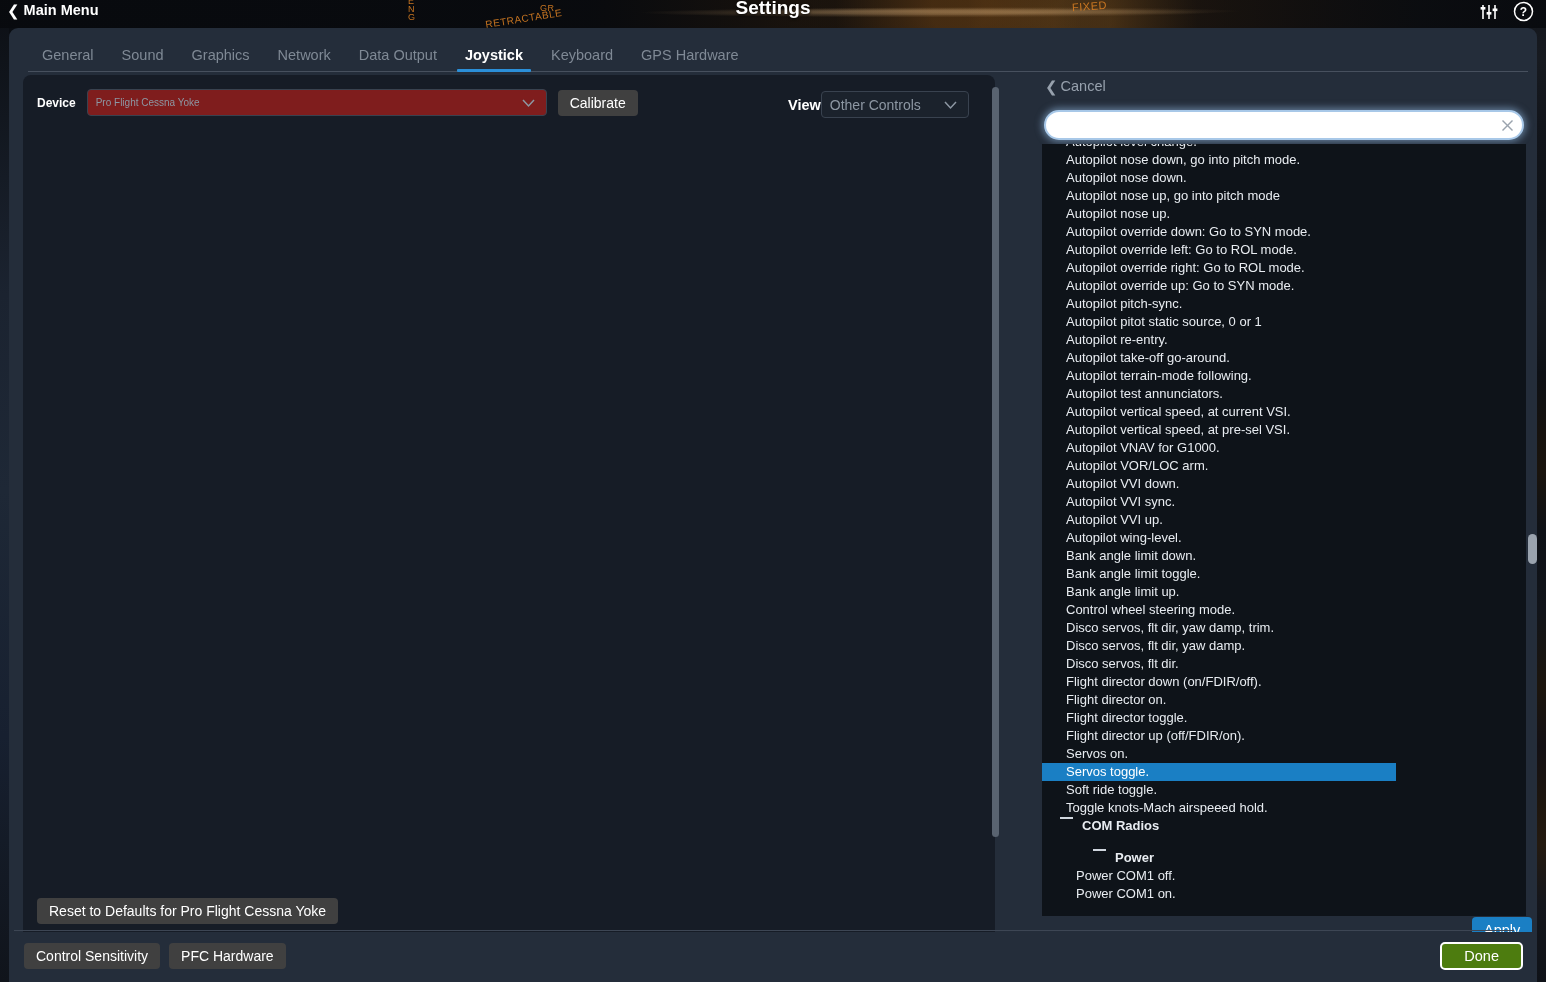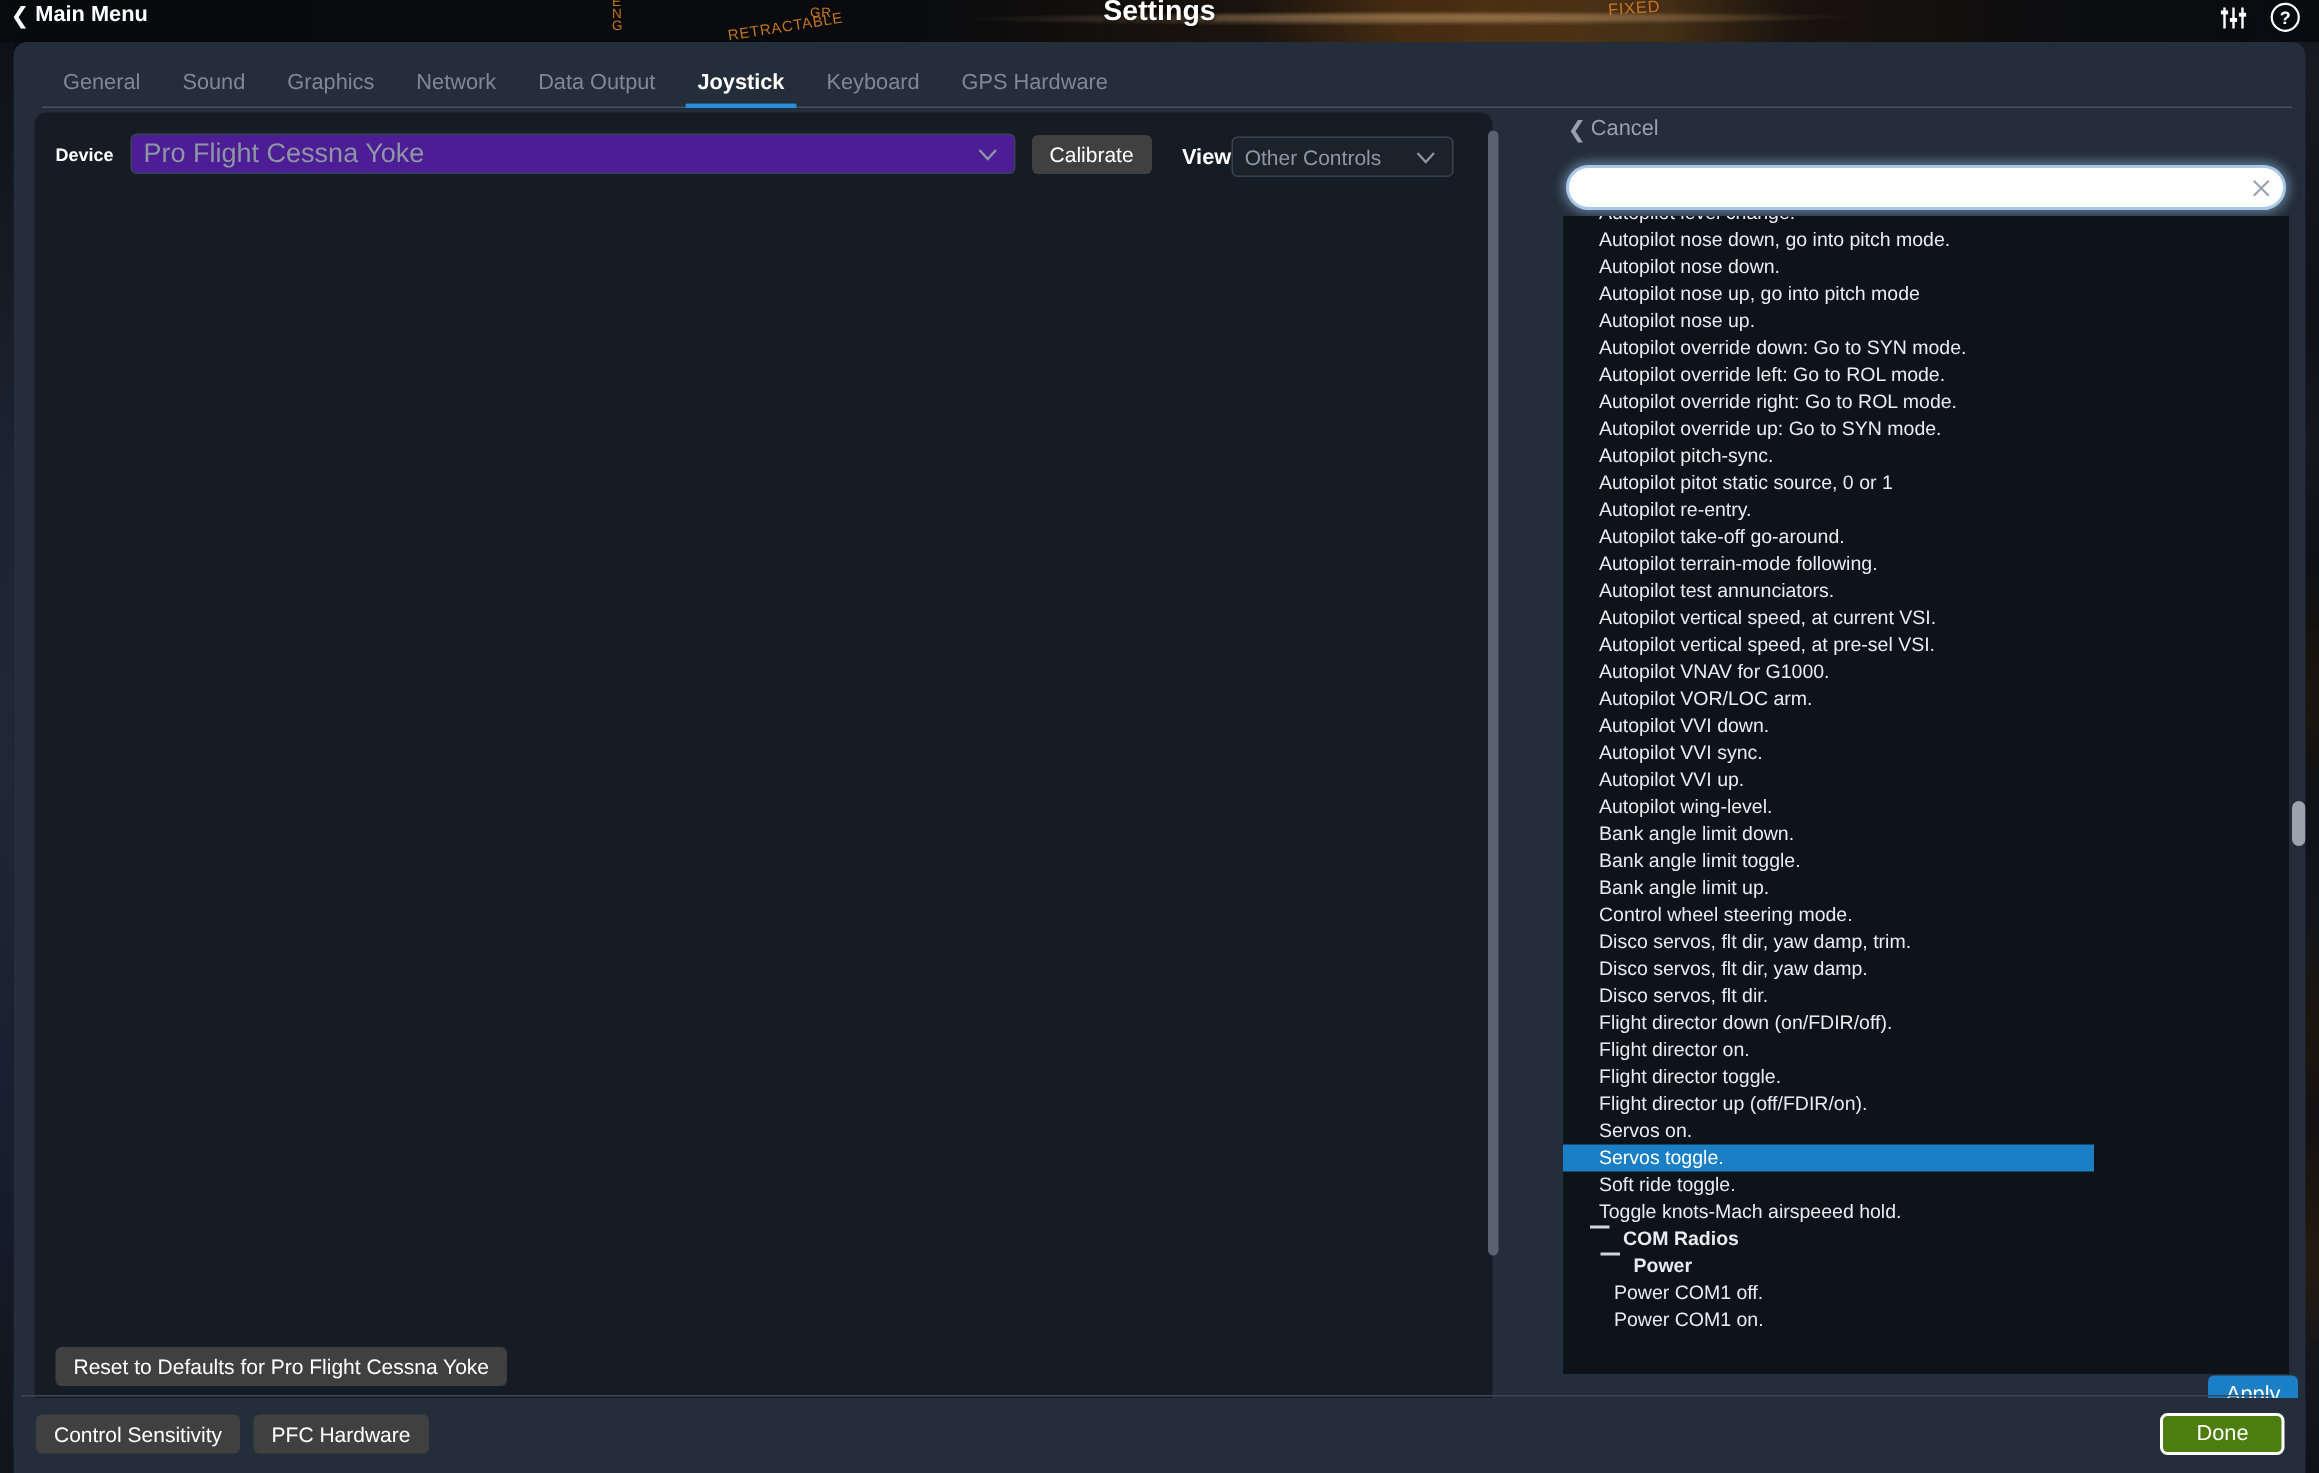--- a/index.html
+++ b/index.html
@@ -99,24 +99,24 @@
   }
 
   
   #left-card {
     position: absolute; left: 14px; top: 47px; width: 972px; height: 871px;
     background: #161c26; border-radius: 8px;
   }
   #device-row { position: absolute; left: 14px; top: 14px; display: flex; align-items: center; gap: 11px; }
   #device-label { color: #ffffff; font-weight: bold; font-size: 12px; }
   #device-select {
-    width: 590px; height: 27px; background: #4c1d95;
+    width: 460px; height: 27px; background: #7f1d1d;
     border: 1px solid #39424f; border-radius: 4px;
     display: flex; align-items: center; padding: 0 8px;
-    color: #8d97a3; font-size: 18px; cursor: pointer; position: relative;
+    color: #8d97a3; font-size: 10px; cursor: pointer; position: relative;
   }
   #device-select .chev-d { position: absolute; right: 9px; top: 4px; }
   .btn-grey {
     background: #404040; color: #ffffff; font-size: 14px;
     border: none; border-radius: 4px; padding: 5px 12px; cursor: pointer;
     font-family: "Liberation Sans", sans-serif;
   }
   #view-row { position: absolute; left: 765px; top: 16px; display: flex; align-items: center; gap: 0; }
   #view-label { color: #ffffff; font-weight: bold; font-size: 14.5px; }
   #view-select {
@@ -168,21 +168,21 @@
   }
   #list-inner { position: absolute; left: 0; top: -11px; width: 484px; }
   .li {
     height: 18px; line-height: 18px; color: #e8ecf1; font-size: 13px;
     padding-left: 24px; white-space: nowrap; cursor: pointer;
     font-family: "Liberation Sans", sans-serif;
   }
   .li.sel { background: #1a7fc4; color: #ffffff; width: 354px; }
   .li.grp { display: flex; align-items: flex-start; gap: 9px; padding-left: 18px; font-weight: bold; }
   .li.grp .dash { display: inline-block; width: 13px; height: 2px; background: #cfd6de; }
-  .li.grp.lvl2 { padding-left: 25px; }
+  .li.grp.lvl2 { padding-left: 51px; margin-top: 14px; }
   .li.child { padding-left: 34px; }
 
   #list-scroll { position: absolute; left: 502px; top: 116px; width: 10px; height: 772px; }
   #list-scroll .thumb {
     position: absolute; left: 1px; top: 390px; width: 9px; height: 30px;
     background: #9aa3ae; border-radius: 5px;
   }
 
   #apply-btn {
     position: absolute; left: 447px; top: 889px;

